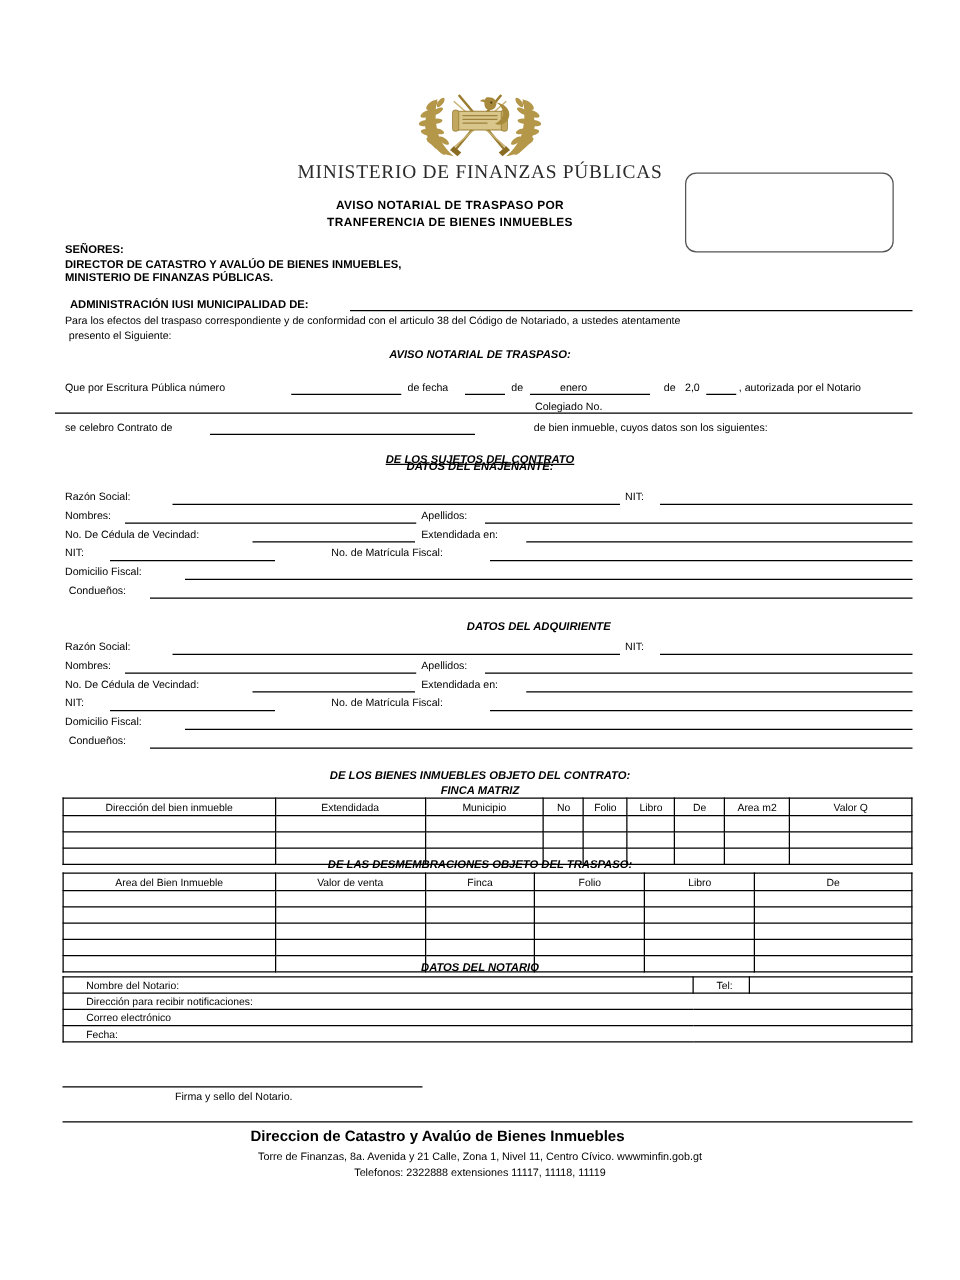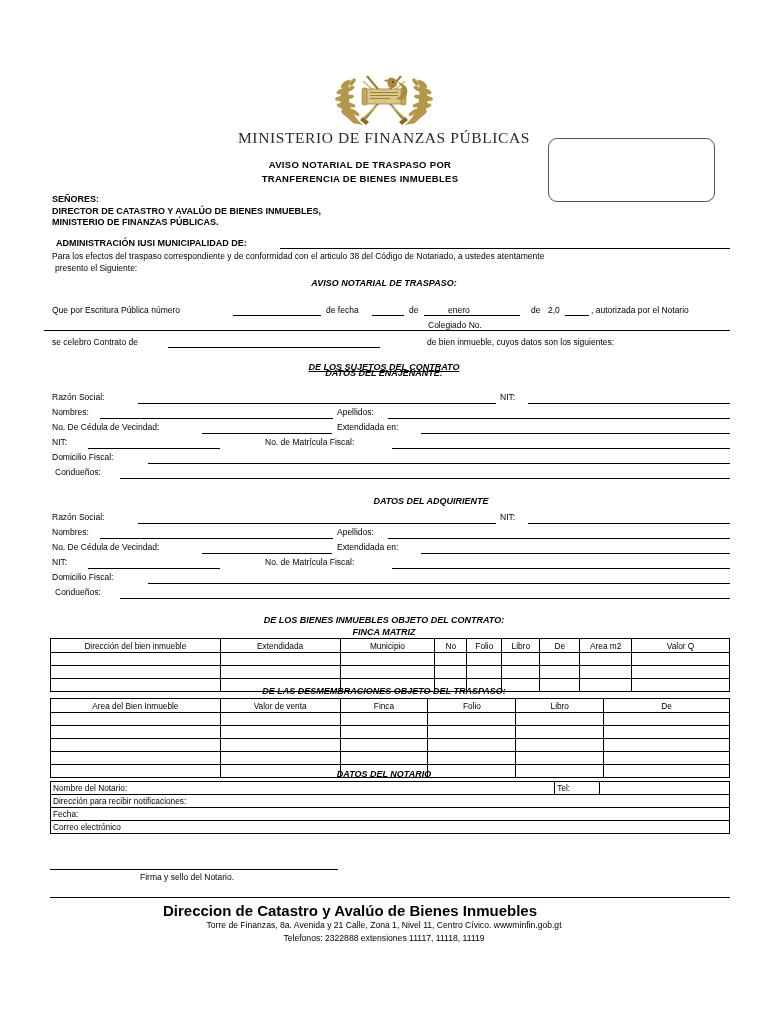--- a/index.html
+++ b/index.html
@@ -118,30 +118,30 @@
     height: 13px;
   }
   table.notario {
     position: absolute;
     border-collapse: collapse;
     font-size: 8.3px;
   }
   table.notario td {
     border: 1px solid #000;
     height: 12px;
-    padding: 0 0 0 2px;
+    padding: 0 0 0 18px;
   }
 
   
   .footer-title {
     position: absolute;
     width: 700px; left: 0;
     text-align: center;
     font-weight: bold;
-    font-size: 15px;
+    font-size: 12px;
   }
   .footer-line {
     position: absolute;
     width: 768px; left: 0;
     text-align: center;
     font-size: 8.6px;
   }
 </style>
 </head>
 <body>
@@ -453,24 +453,24 @@
     <tbody>
       <tr>
         <td>Nombre del Notario:</td>
         <td style="">Tel:</td>
         <td></td>
       </tr>
       <tr>
         <td colspan="3">Dirección para recibir notificaciones:</td>
       </tr>
       <tr>
-        <td colspan="3">Fecha:</td>
+        <td colspan="3">Correo electrónico</td>
       </tr>
       <tr>
-        <td colspan="3">Correo electrónico</td>
+        <td colspan="3">Fecha:</td>
       </tr>
     </tbody>
   </table>
 
   <div class="rule" style="left:50px; top:869px; width:288px;"></div>
   <div class="abs t85" style="left:140px; top:872px;">Firma y sello del Notario.</div>
 
   <div class="rule-thick" style="left:50px; top:897px; width:680px;"></div>
   <div class="footer-title" style="top:902px;">Direccion de Catastro y Avalúo de Bienes Inmuebles</div>
   <div class="footer-line" style="top:920px;">Torre de Finanzas, 8a. Avenida y 21 Calle, Zona 1, Nivel 11, Centro Cívico. wwwminfin.gob.gt</div>

